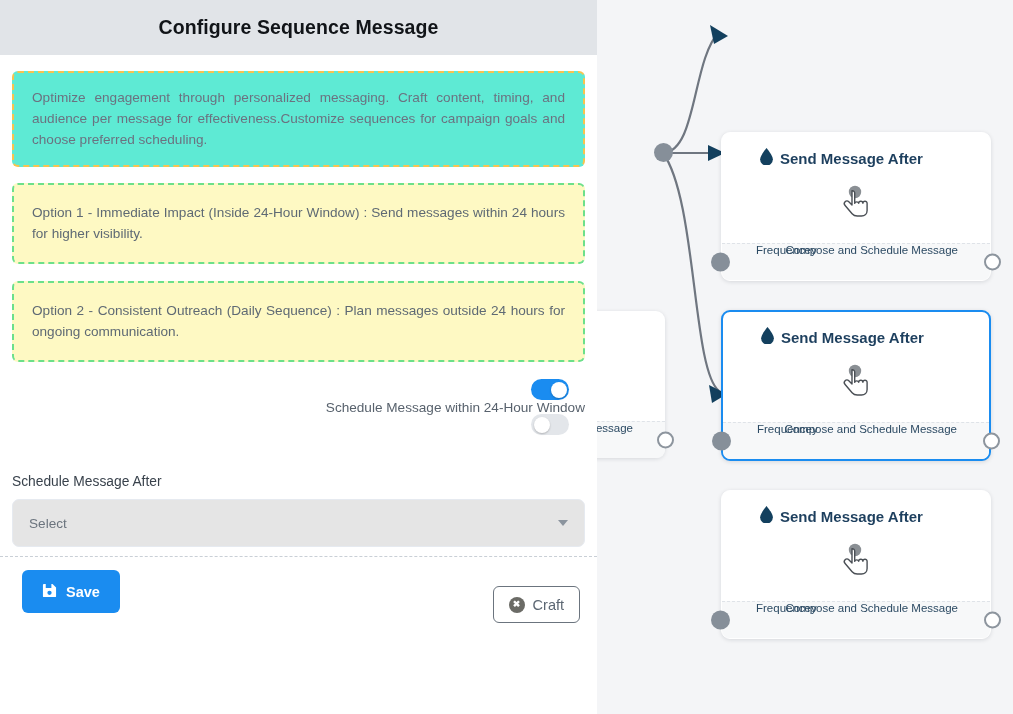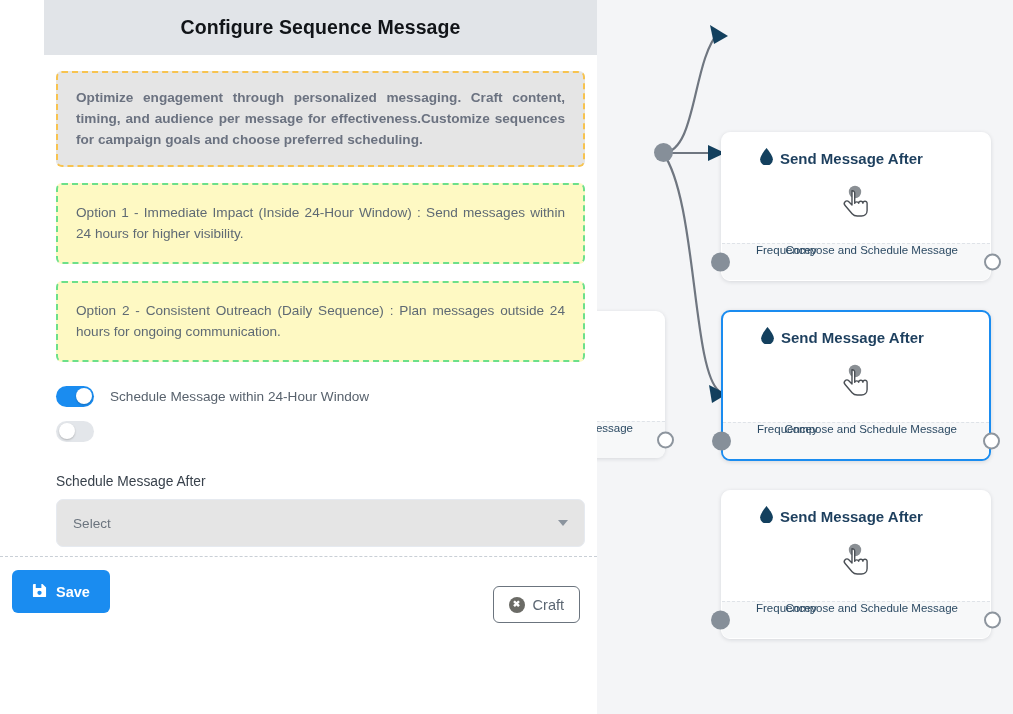--- a/index.html
+++ b/index.html
@@ -11,21 +11,20 @@
     font-family: "Liberation Sans", sans-serif;
   }
   #app { position: relative; width: 1013px; height: 714px; }
 
   
   #left-panel {
     position: absolute; left: 0; top: 0;
     width: 597px; height: 714px;
     background: #ffffff;
     overflow: hidden;
-    padding-left: 44px;
   }
   #panel-header {
     height: 55px;
     background: #e1e4e8;
     display: flex; align-items: center; justify-content: center;
   }
   #panel-title {
     font-size: 19.5px;
     font-weight: bold;
     color: #111418;
@@ -36,37 +35,37 @@
   .callout {
     border-radius: 6px;
     padding: 14px 18px 15px 18px;
     font-size: 13.6px;
     line-height: 1.55;
     text-align: justify;
     color: #5a6470;
     margin-bottom: 16px;
   }
   .callout.info {
-    background: #e5e5e5;
+    background: #5eead4;
     border: 2px dashed #f7c34f;
     color: #6b7280;
-    font-weight: bold;
   }
   .callout.option {
     background: #fef9c3;
     border: 2px dashed #6ce08a;
     color: #5f6a74;
     padding: 17px 18px 18px 18px;
     margin-bottom: 17px;
   }
 
   .toggle-row {
-    display: flex; align-items: center;
+    display: flex; align-items: flex-end;
     margin: 0 0 0 0;
     height: 34px;
+    flex-direction: column;
   }
   .toggle-row.first { margin-top: 6px; }
   .toggle-row.second { margin-top: 1px; }
   .switch {
     width: 38px; height: 21px;
     border-radius: 11px;
     position: relative;
     flex: 0 0 auto;
     margin-right: 16px;
   }
@@ -124,20 +123,21 @@
     color: #ffffff;
     border: none;
     border-radius: 6px;
     height: 43px;
     padding: 0 20px;
     font-size: 14.5px;
     font-weight: bold;
     font-family: "Liberation Sans", sans-serif;
     display: inline-flex; align-items: center; gap: 9px;
     cursor: pointer;
+    margin-left: 10px;
   }
   #close-button {
     background: #ffffff;
     color: #5b6672;
     border: 1px solid #6b747e;
     border-radius: 6px;
     height: 37px;
     padding: 0 15px;
     font-size: 14.5px;
     font-family: "Liberation Sans", sans-serif;

